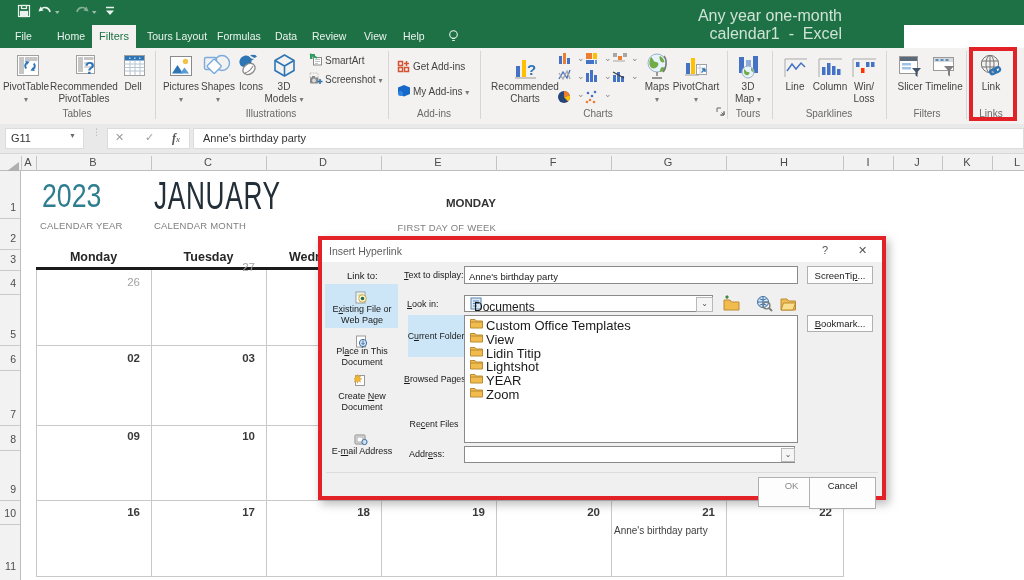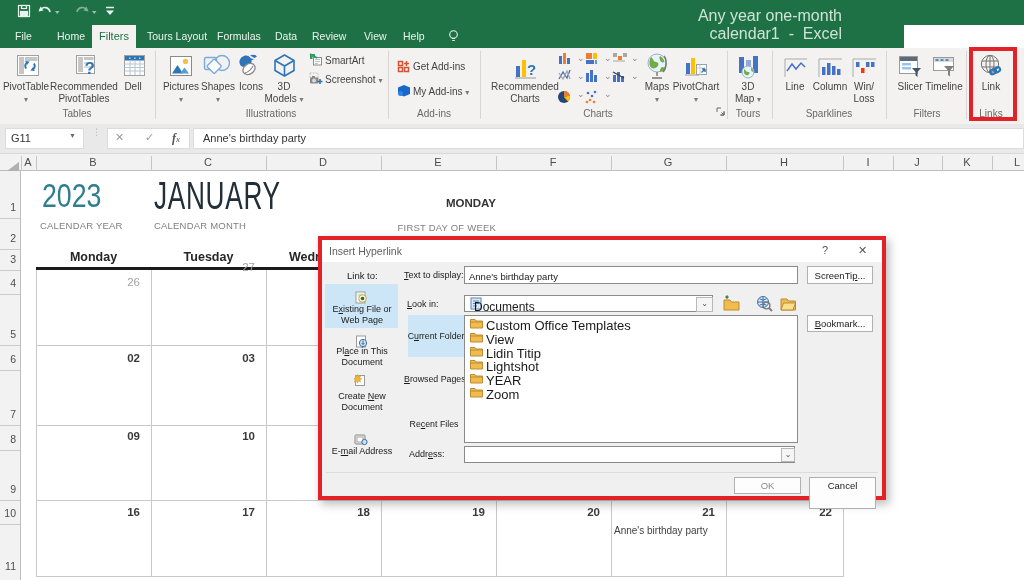--- a/index.html
+++ b/index.html
@@ -541,15 +541,15 @@
  <svg class="abs" style="left:148px;top:147px" width="13" height="11" viewBox="0 0 13 11">
       <path d="M0.5 1.5 h4.5 l1.2 1.5 h6.3 v7 h-12 z" fill="#f1bb4e" stroke="#bb8c33"></path>
       <path d="M0.5 4 h12" stroke="#bb8c33"></path>
     </svg>
  <div class="flitem" style="left:164px;top:147px">Zoom</div>
  <div class="dbtn" style="left:485px;top:75px;width:66px;height:17px;line-height:16px"><u>B</u>ookmark...</div>
  <div class="dlbl" style="left:87px;top:209px">Addr<u>e</u>ss:</div>
  <div class="dfield" style="left:142px;top:206px;width:331px;height:17px"></div>
  <div class="abs" style="left:459px;top:208px;width:12px;height:12px;border:1px solid #b8b8b8;background:#f5f5f5;text-align:center;font-size:8px;color:#555;line-height:11px">⌄</div>
  <div class="abs" style="left:4px;top:232px;width:552px;height:1px;background:#dcdcdc"></div>
- <div class="dbtn" style="left:412px;top:237px;width:67px;height:17px;line-height:16px;color:#8a8a8a">OK</div>
+ <div class="dbtn" style="left:436px;top:237px;width:67px;height:30px;line-height:16px;color:#8a8a8a">OK</div>
  <div class="dbtn" style="left:487px;top:237px;width:67px;height:32px;line-height:16px">Cancel</div>
 </div>
 
 </body></html>

